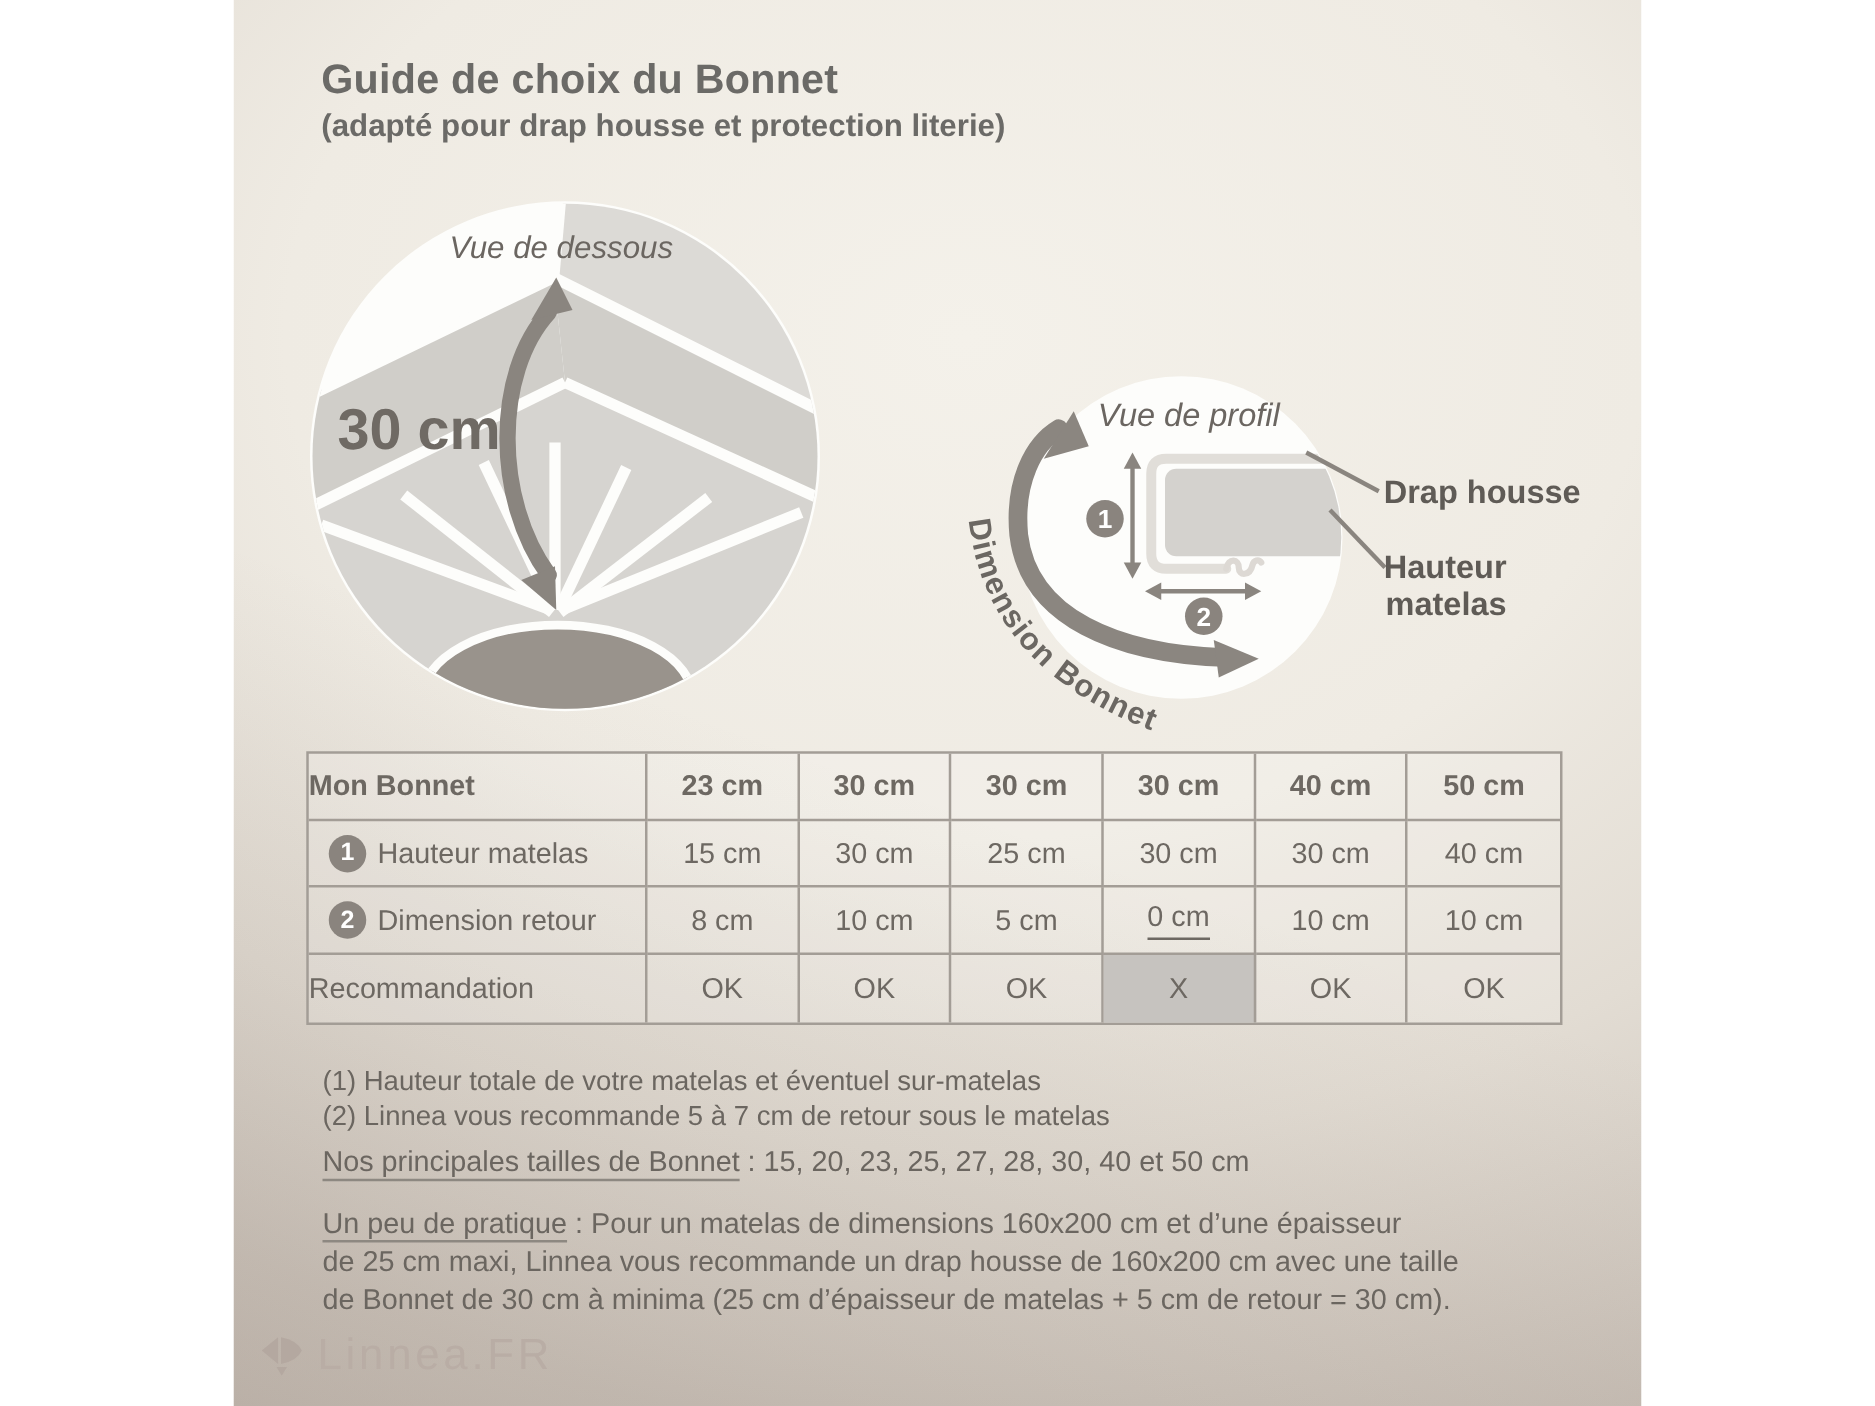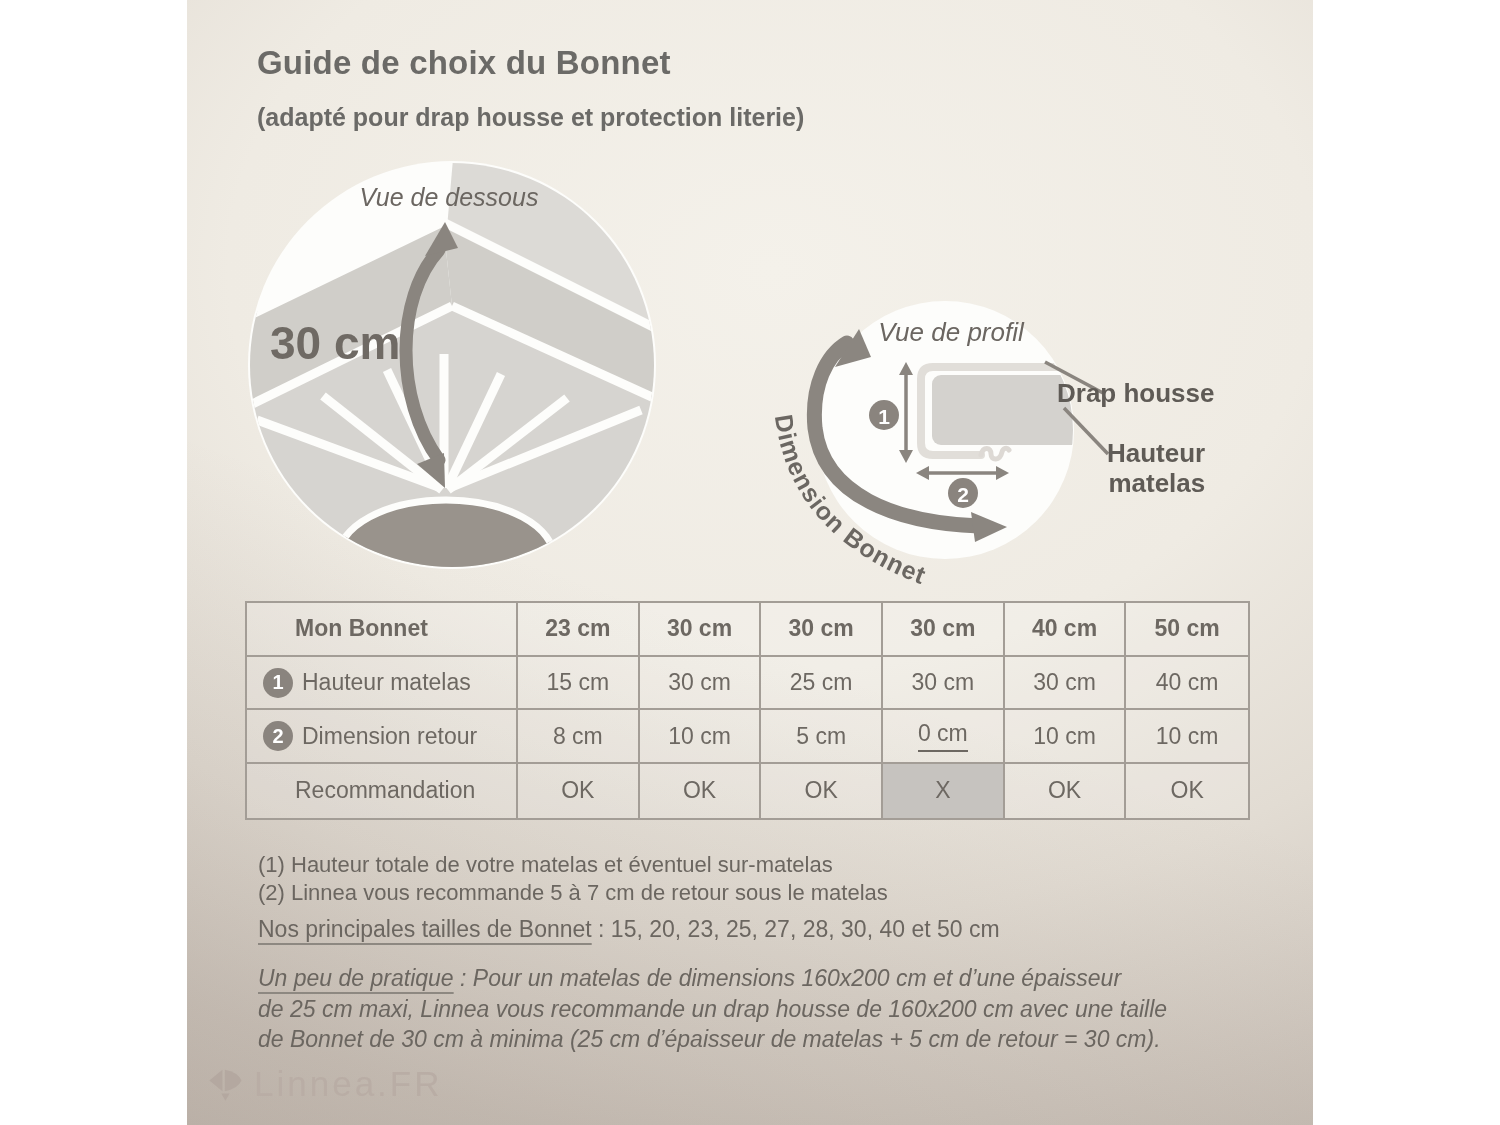--- a/index.html
+++ b/index.html
@@ -12,54 +12,54 @@
   .square{
     position:absolute;left:187px;top:0;width:1126px;height:1125px;
     background:
       linear-gradient(200deg, rgba(120,104,94,0) 55%, rgba(120,104,94,0.18) 92%),
       radial-gradient(ellipse 115% 85% at 52% 24%, #f4f1ea 0%, #efebe3 42%, #e2dcd3 68%, #c9c0b7 100%);
     overflow:hidden;
   }
   .abs{position:absolute;}
   .title{left:70px;top:44px;color:#6b6a67;}
   .title .main{font-size:33px;font-weight:bold;letter-spacing:0.2px;}
-  .title .sub{font-size:25px;font-weight:bold;margin-top:21px;}
+  .title .sub{font-size:25px;font-weight:bold;margin-top:5px;}
   .intro{left:505px;top:146px;font-size:23px;line-height:29px;color:#6b6660;white-space:pre-line;}
   .callout{color:#5f5b56;font-weight:bold;font-size:26px;line-height:30px;white-space:pre-line;}
-  .co1{left:870px;top:378px;}
+  .co1{left:920px;top:378px;}
   .co2{left:920px;top:438px;text-align:right;}
 
   
   .bonnet-table{
     left:58px;top:601px;width:1005px;
     display:grid;grid-template-columns:271px repeat(6,1fr);grid-auto-rows:53.7px;
     border:2px solid #a39d96;box-sizing:border-box;
     background:rgba(255,255,255,0.15);
   }
   .cell{
     display:flex;align-items:center;justify-content:center;
     border-right:2px solid #a39d96;border-bottom:2px solid #a39d96;
     color:#6d6862;font-size:23px;box-sizing:border-box;
   }
   .cell:nth-child(7n){border-right:none;}
   .cell:nth-last-child(-n+7){border-bottom:none;}
   .hdr{font-weight:bold;}
-  .label-cell{justify-content:flex-start;padding-left:48px;}
+  .label-cell{justify-content:flex-start;}
   .label-cell.with-badge{padding-left:16px;}
   .x-cell{background:#c6c3bf;}
   .cell .uv{border-bottom:2px solid #6d6862;padding-bottom:3px;}
   .tbadge{
     width:30px;height:30px;border-radius:50%;background:#8a847e;color:#fff;
     font-weight:bold;font-size:20px;display:flex;align-items:center;justify-content:center;
     margin-right:9px;flex:0 0 30px;
   }
 
   .footnotes{left:71px;top:851px;font-size:22px;line-height:27.5px;color:#6b6660;white-space:pre-line;}
   .sizes{left:71px;top:916px;font-size:23px;color:#6b6660;}
-  .practice{left:71px;top:963px;font-size:23px;line-height:30.5px;color:#6b6660;white-space:pre-line;width:1010px;font-style:italic;}
+  .practice{left:71px;top:963px;font-size:23px;line-height:30.5px;color:#6b6660;white-space:pre-line;width:1010px;}
   .ul{text-decoration:underline;text-underline-offset:6px;text-decoration-thickness:2px;text-decoration-color:#8d8881;margin-top:35px;}
 
   .logo{left:20px;top:1064px;display:flex;align-items:center;gap:9px;color:#b9ada5;font-size:35px;letter-spacing:3px;}
   .logo svg{display:block;}
 
   svg text{font-family:"Liberation Sans", sans-serif;}
 </style>
 </head>
 <body>
 

